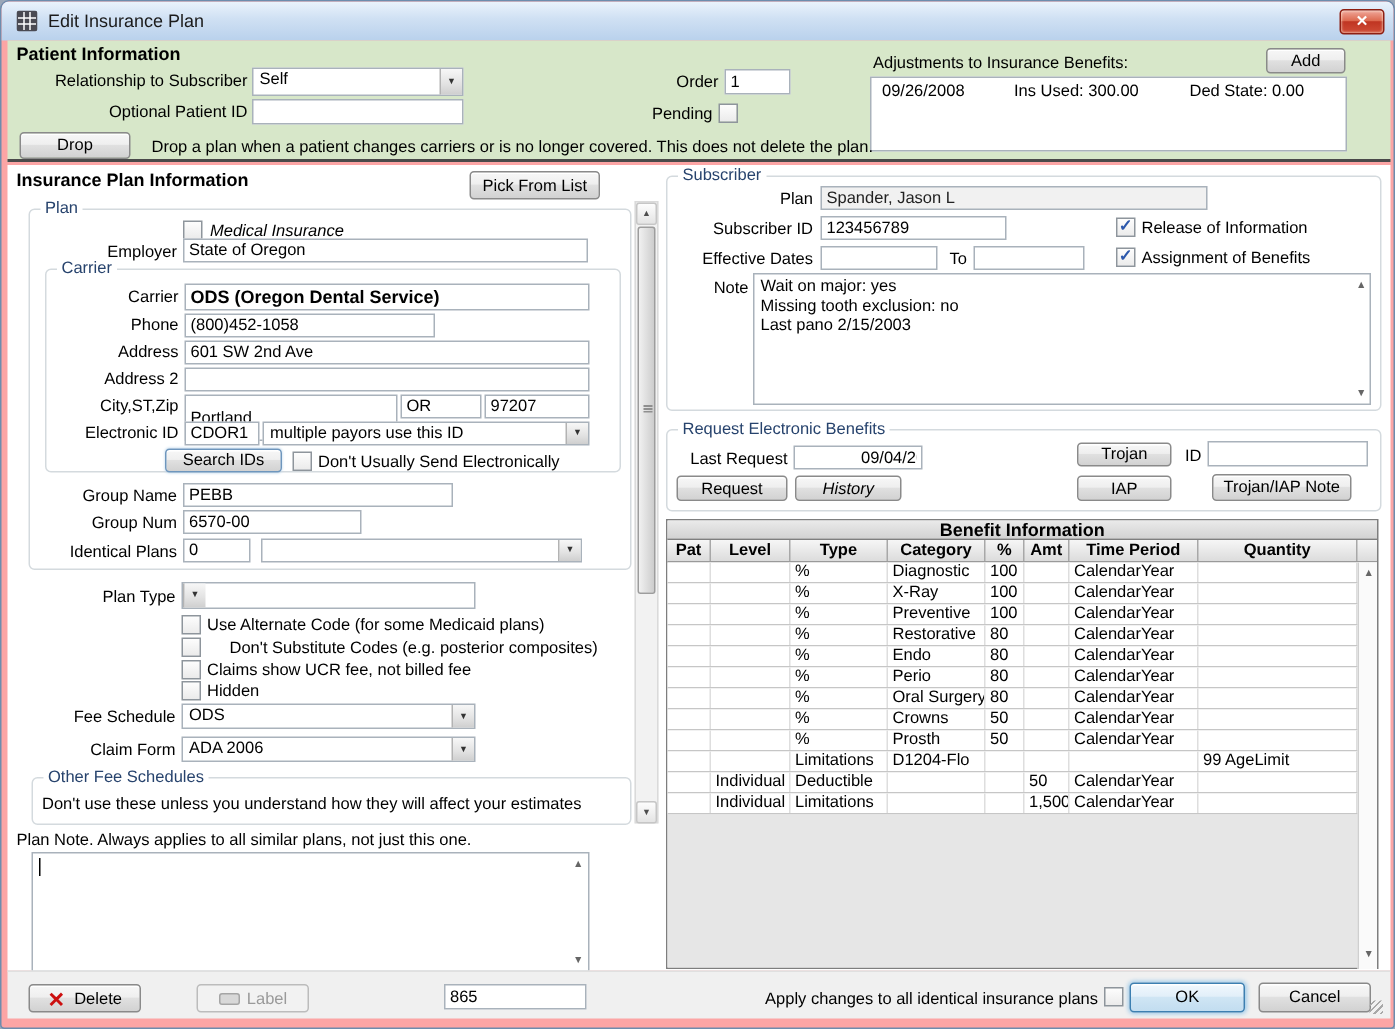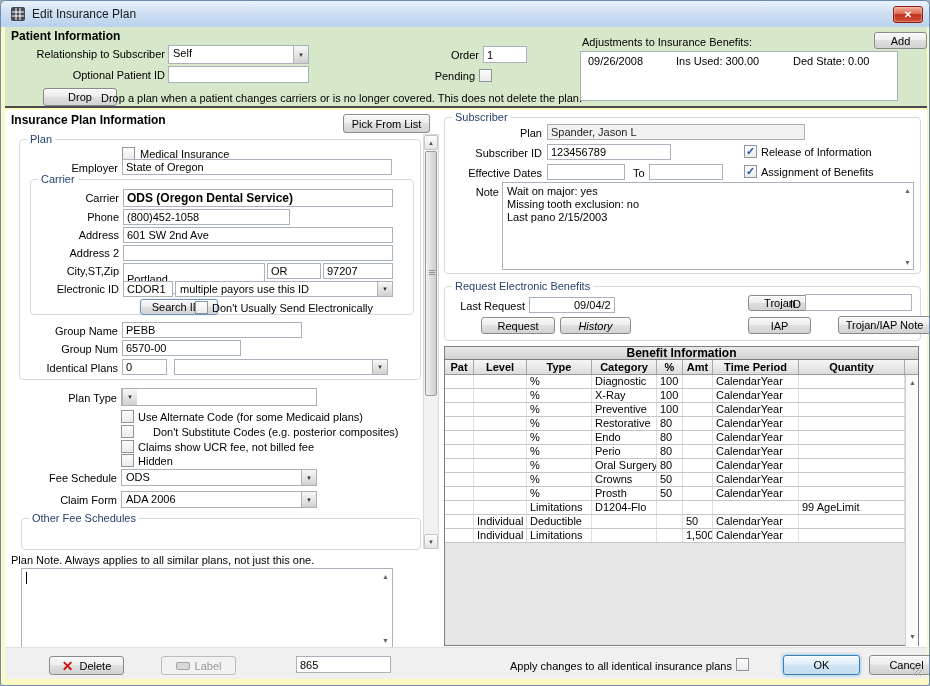--- a/index.html
+++ b/index.html
@@ -1,18 +1,18 @@
 <!DOCTYPE html>
 <html><head>
 <meta charset="utf-8">
 <style>
   * {margin:0; padding:0; box-sizing:border-box;}
   html,body {background:#9aa7b8;}
   body {font-family:"Liberation Sans",sans-serif; font-size:11px; color:#000;}
-  .window {position:relative; width:930px; height:686px; background:#fef9c3; border:1px solid #6d8cad; border-radius:6px 6px 3px 3px; overflow:hidden;}
+  .window {position:relative; width:930px; height:686px; background:#fca5a5; border:1px solid #6d8cad; border-radius:6px 6px 3px 3px; overflow:hidden;}
   .titlebar {position:absolute; left:0; top:0; width:100%; height:26px;
     background:linear-gradient(#eaf3fc,#cfe0f3 45%,#b9d1ec);}
   .title-text {position:absolute; left:31px; top:6px; font-size:12px; color:#1b1b1b; white-space:nowrap;}
   .app-icon {position:absolute; left:10px; top:6px; width:14px; height:14px;}
   .close-btn {position:absolute; left:892px; top:5px; width:30px; height:17px;
     background:linear-gradient(#f0a79a,#dd6a50 45%,#c03522 50%,#cf4c36);
     border:1px solid #8e1f12; border-radius:3px; color:#fff; font-size:10px; font-weight:bold;
     text-align:center; line-height:15px; box-shadow:inset 0 0 2px #ffe;}
   .section-green {position:absolute; left:4px; top:26px; width:922px; height:81px; background:#d7e7c9; border-bottom:2px solid #4a4a4a;}
   .main {position:absolute; left:4px; top:109px; width:922px; height:537px; background:#fff;}
@@ -21,21 +21,21 @@
   .lbl {position:absolute; white-space:nowrap;}
   .rlbl {text-align:right;}
   .tb {position:absolute; background:#fff; border:1px solid #a9b2bb; font-family:"Liberation Sans",sans-serif; font-size:11px; padding:1px 3px; color:#000; outline:none;}
   .tb.ro {background:#f1f1f1; color:#222;}
   .tb.bold {font-weight:bold; font-size:12px;}
   .dd {position:absolute; background:#fff; border:1px solid #a9b2bb; display:flex; align-items:stretch;}
   .dd-text {flex:1; padding:1px 4px; overflow:hidden; white-space:nowrap;}
   .dd-btn {width:15px; background:linear-gradient(#f7f7f7,#e2e2e2 60%,#cfcfcf); border-left:1px solid #b3b3b3; display:flex; align-items:center; justify-content:center; font-size:6px; color:#333;}
   .btn {position:absolute; background:linear-gradient(#f7f7f7,#efefef 45%,#e0e0e0 50%,#d2d2d2);
     border:1px solid #8a8a8a; border-radius:3px; font-size:11px; color:#000;
-    display:flex; align-items:center; justify-content:center; box-shadow:inset 0 1px 0 #fff; white-space:nowrap;margin-left:30px;}
+    display:flex; align-items:center; justify-content:center; box-shadow:inset 0 1px 0 #fff; white-space:nowrap;}
   .btn.focus {border-color:#3c7fb1; box-shadow:0 0 3px 1px #9ecbea, inset 0 1px 0 #fff;
     background:linear-gradient(#f1f8fd,#e2eff9 45%,#cfe5f4 50%,#c2ddf0);}
   .btn.blue {border-color:#6e96bd; box-shadow:0 0 2px #b9d4ea, inset 0 1px 0 #fff;}
   .btn.disabled {color:#9a9a9a; border-color:#bcbcbc; background:#f2f2f2; box-shadow:none;}
   .gb {position:absolute; border:1px solid #d4dade; border-radius:4px;}
   .gb-legend {position:absolute; top:-7px; left:7px; background:#fff; padding:0 3px; color:#27436d; white-space:nowrap;}
   .cb {position:absolute; width:13px; height:13px; background:linear-gradient(#fdfdfd,#ebebeb); border:1px solid #8e959c; font-size:11px; line-height:11px; text-align:center; color:#2b57ab; font-weight:bold;}
   .note-area {position:absolute; background:#fff; border:1px solid #a9b2bb; padding:2px 14px 2px 4px; white-space:pre-line; overflow:hidden; line-height:13px;}
   .sb-arrow {position:absolute; font-size:7px; color:#666; line-height:7px;}
   .listbox {position:absolute; background:#fff; border:1px solid #a9b2bb; overflow:hidden;}
@@ -115,21 +115,21 @@
       <div class="sb-thumb" style="top:16px; height:245px;">
         <span class="sb-grip" style="top:118px;"></span>
       </div>
       <div class="sb-btn" style="top:399px;">▼</div>
     </div>
 
     <div class="gb" style="left:14px; top:29px; width:402px; height:241px;">
       <span class="gb-legend">Plan</span>
 
       <span class="cb" style="left:102px; top:7px;"></span>
-      <div class="lbl" style="left:120px; top:8px;">Medical Insurance</div>
+      <div class="lbl" style="left:120px; top:8px;font-style:italic;">Medical Insurance</div>
 
       <div class="lbl rlbl" style="left:0; top:22px; width:98px;">Employer</div>
       <input class="tb" style="left: 102px; top: 19px; width: 270px; height: 16px;" value="State of Oregon">
 
       <div class="gb" style="left:10px; top:39px; width:384px; height:136px;">
         <span class="gb-legend">Carrier</span>
 
         <div class="lbl rlbl" style="left:0; top:12px; width:88px;">Carrier</div>
         <input class="tb bold" style="left: 92px; top: 9px; width: 270px; height: 18px;" value="ODS (Oregon Dental Service)">
 
@@ -194,20 +194,21 @@
     </div>
 
     <div class="lbl rlbl" style="left:0; top:384px; width:112px;">Claim Form</div>
     <div class="dd" style="left:116px; top:381px; width:196px; height:17px;">
       <span class="dd-text">ADA 2006</span>
       <span class="dd-btn">▼</span>
     </div>
 
     <div class="gb" style="left:16px; top:408px; width:400px; height:32px;">
       <span class="gb-legend">Other Fee Schedules</span>
+      <div class="lbl" style="left:6px; top:11px;">Don't use these unless you understand how they will affect your estimates</div>
     </div>
 
     <div class="lbl" style="left:6px; top:444px;">Plan Note.  Always applies to all similar plans, not just this one.</div>
     <div class="note-area" style="left:16px; top:458px; width:372px; height:80px;"></div>
     <span class="cursor" style="left:21px; top:462px;"></span>
     <span class="sb-arrow" style="left:377px; top:463px;">▲</span>
     <span class="sb-arrow" style="left:377px; top:527px;">▼</span>
 
     <div class="gb" style="left:439px; top:7px; width:477px; height:157px;">
       <span class="gb-legend">Subscriber</span>

